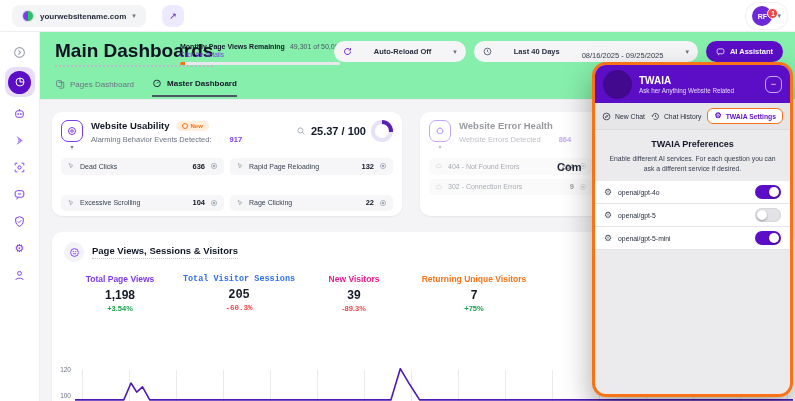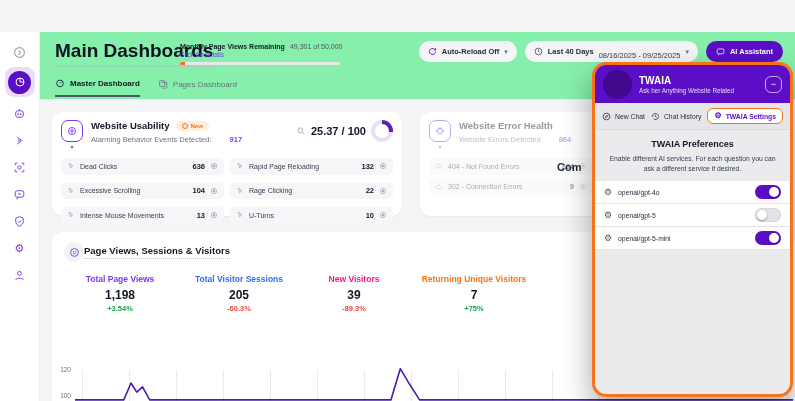--- a/index.html
+++ b/index.html
@@ -30,21 +30,21 @@
   .main-header{ position:absolute; left:40px; top:32px; right:0; height:68px; background:#86efac; border-bottom:1px solid #ececf0; z-index:1;}
   .page-title{ position:absolute; left:15px; top:8px; font-size:19px; font-weight:bold; color:#0f1222; border-bottom:2px dotted #b9bcc4; padding-bottom:3px;}
   .quota{ position:absolute; left:140px; top:11px; width:170px;}
   .quota-row{ display:flex; align-items:baseline; gap:5px; }
   .quota-label{ font-size:7px; font-weight:bold; color:#111827; }
   .quota-value{ font-size:7px; color:#4b5563; }
   .quota-link{ font-size:6.5px; color:#7c3aed; margin-top:1px; cursor:pointer;}
   .quota-bar{ margin-top:4px; width:160px; height:3px; background:#e8e8ec; border-radius:2px; overflow:hidden;}
   .quota-fill{ width:3%; height:100%; background:#f97316; }
   .controls{ position:absolute; right:12px; top:9px; display:flex; align-items:center; gap:8px;}
-  .pill{ height:21px; background:#f5f5f7; border-radius:11px; display:flex; align-items:center; gap:5px; padding:0 9px; font-size:7.5px; color:#1f2937; cursor:pointer;}
+  .pill{ height:21px; background:#f5f5f7; border-radius:11px; display:flex; align-items:center; gap:22px; padding:0 9px; font-size:7.5px; color:#1f2937; cursor:pointer;}
   .pill .bold{ font-weight:bold; }
   .pill svg{ width:9px; height:9px; }
   .dates{ color:#374151;margin-top:8px; }
   .ai-btn{ height:21px; background:#5b0ec6; border-radius:11px; color:#fff; display:flex; align-items:center; gap:5px; padding:0 10px; font-size:7.5px; font-weight:bold; cursor:pointer;}
   .ai-btn svg{ width:9px; height:9px; }
   .tabs{ position:absolute; left:15px; top:46px; display:flex; gap:18px; }
   .tab{ display:flex; align-items:center; gap:5px; font-size:8px; padding-bottom:7px; cursor:pointer; color:#6b7280;}
   .tab svg{ width:10px; height:10px; }
   .tab.active{ color:#111827; font-weight:bold; border-bottom:2px solid #4b5563;}
 
@@ -63,42 +63,42 @@
   .card-title{ font-size:9.5px; font-weight:bold; color:#111827;}
   .new-badge{ display:flex; align-items:center; gap:3px; background:#fdeedd; color:#f97316; font-size:6px; font-weight:bold; border-radius:8px; padding:2px 6px;}
   .new-badge .dot{ width:6px; height:6px; border-radius:50%; border:1.5px solid #f97316;}
   .card-sub{ font-size:7.5px; color:#6b7280; margin-top:4px;}
   .card-sub b{ color:#7c3aed;padding-left:16px; }
   .score-wrap{ display:flex; align-items:center; gap:5px; }
   .score-wrap svg{ width:10px; height:10px; color:#9ca3af;}
   .score{ font-size:11px; font-weight:bold; color:#111827;}
   .donut{ position:relative; width:22px; height:22px; border-radius:50%; background:conic-gradient(#5b21b6 0 27%, #e6e0f8 27% 100%);}
   .donut::after{ content:""; position:absolute; inset:4px; border-radius:50%; background:#fff;}
-  .metric-grid{ position:absolute; left:9px; right:9px; top:46px; display:grid; grid-template-columns:1fr 1fr; gap:8px 6px;}
+  .metric-grid{ position:absolute; left:9px; right:9px; top:46px; display:grid; grid-template-columns:1fr 1fr; gap:20px 6px;}
   .metric-col{ position:absolute; left:9px; top:46px; width:164px; display:flex; flex-direction:column; gap:4px;}
   .metric{ background:#f6f6f8; border-radius:5px; height:16.5px; display:flex; align-items:center; gap:5px; padding:0 6px; cursor:pointer;}
   .metric svg{ width:8px; height:8px; color:#9ca3af; flex:none;}
   .m-label{ font-size:7px; color:#374151; flex:1;}
   .m-value{ font-size:7.5px; font-weight:bold; color:#111827;}
   .rec{ width:8px; height:8px; flex:none; color:#ef4444;}
 
   .overlay-text{ position:absolute; left:557px; top:161px; font-size:11px; font-weight:600; color:#1f2937; z-index:5;}
 
   
   .card-stats{ left:52px; top:232px; width:743px; height:180px; }
-  .stats-head{ display:flex; align-items:center; padding:10px 0 0 12px;}
+  .stats-head{ display:flex; align-items:center; gap:8px; padding:10px 0 0 12px;}
   .stats-icon{ width:20px; height:20px; border-radius:50%; background:#f3f3f6; display:flex; align-items:center; justify-content:center; color:#7c3aed;}
   .stats-icon svg{ width:11px; height:11px;}
   .stats-title{ font-size:9.5px; font-weight:bold; color:#111827; border-bottom:1.5px dotted #c3c6cd; padding-bottom:2px;}
   .stats-row{ position:absolute; left:8px; top:42px; display:flex;}
   .stat{ text-align:center; }
   .stat-label{ font-size:8.5px; font-weight:bold;}
   .stat-value{ font-size:12px; font-weight:bold; color:#111827; margin-top:4px;}
   .stat-change{ font-size:7.5px; font-weight:bold; margin-top:2px;}
-  .w1{width:120px;} .w2{width:118px;} .w3{width:112px;} .w4{width:128px;} .w5{width:160px; margin-left:30px;}
+  .w1{width:120px;} .w2{width:118px;font-family:Liberation Mono, monospace;} .w3{width:112px;} .w4{width:128px;} .w5{width:160px; margin-left:30px;}
 
   .y-tick{ position:absolute; font-size:6.5px; color:#6b7280; width:18px; text-align:right;}
   .gridlines{ position:absolute; left:23px; right:0; top:138px; height:42px;
     background:repeating-linear-gradient(90deg, transparent 0 7px, #e9e9ee 7px 8px, transparent 8px 47px);}
   .trend-svg{ position:absolute; left:23px; top:136px; }
 
   
   .twaia{ position:absolute; left:592px; top:62px; width:201px; height:335px; background:#ebebee; border:3px solid #f97316; border-radius:14px; box-shadow:0 14px 30px rgba(0,0,0,.35); z-index:10; overflow:hidden;}
   .tw-head{ height:38px; background:#5b0ec6; display:flex; align-items:center; padding:0 8px; gap:7px;}
   .tw-avatar{ width:29px; height:29px; border-radius:50%; background:#42098f; flex:none;}
@@ -120,20 +120,37 @@
   .toggle{ position:relative; width:26px; height:14px; border-radius:8px; background:#e2e2e7; box-shadow:inset 0 0 0 1px #d6d6dc; cursor:pointer;}
   .toggle::after{ content:""; position:absolute; top:2px; left:2px; width:10px; height:10px; border-radius:50%; background:#fff; box-shadow:0 1px 2px rgba(0,0,0,.35);}
   .toggle.on{ background:#5b0ec6; box-shadow:none;}
   .toggle.on::after{ left:auto; right:2px;}
 </style>
 </head>
 <body>
 
 <div class="screen">
 
+  <div class="topbar">
+    <div class="site-pill">
+      <span class="favicon"></span>
+      <span class="site-name">yourwebsitename.com</span>
+      <span class="chev">▾</span>
+    </div>
+    <div class="ext-btn">
+      <span>↗</span>
+    </div>
+    <div class="user-chip">
+      <span class="avatar">
+        <span>RF</span>
+        <span class="n-badge">1</span>
+      </span>
+      <span class="chev">▾</span>
+    </div>
+  </div>
 
   <div class="sidebar">
     <div class="side-item gray" title="">
       <svg viewBox="0 0 24 24" fill="none" stroke="currentColor" stroke-width="2">
           <circle cx="12" cy="12" r="9"></circle>
           <path d="M10 8l4 4-4 4"></path>
         </svg>
     </div>
     <div class="side-active">
       <span class="orb">
@@ -226,33 +243,33 @@
       <div class="ai-btn">
         <svg viewBox="0 0 24 24" fill="none" stroke="#fff" stroke-width="2">
             <rect x="3" y="5" width="18" height="13" rx="4"></rect>
             <path d="M8 18l-2 4"></path>
           </svg>
         <span>AI Assistant</span>
       </div>
     </div>
 
     <div class="tabs">
+      <div class="tab">
+        <svg viewBox="0 0 24 24" fill="none" stroke="currentColor" stroke-width="2">
+            <rect x="4" y="4" width="12" height="14" rx="2"></rect>
+            <path d="M9 8h12v12a2 2 0 0 1-2 2h-8"></path>
+          </svg>
+        <span>Pages Dashboard</span>
+      </div>
       <div class="tab active">
         <svg viewBox="0 0 24 24" fill="none" stroke="currentColor" stroke-width="2">
             <circle cx="12" cy="13" r="8"></circle>
             <path d="M12 13l4-4"></path>
           </svg>
         <span>Master Dashboard</span>
-      </div>
-      <div class="tab">
-        <svg viewBox="0 0 24 24" fill="none" stroke="currentColor" stroke-width="2">
-            <rect x="4" y="4" width="12" height="14" rx="2"></rect>
-            <path d="M9 8h12v12a2 2 0 0 1-2 2h-8"></path>
-          </svg>
-        <span>Pages Dashboard</span>
       </div>
     </div>
   </div>
 
   <div class="card card-usability">
     <div class="card-head">
       <div class="icon-col">
         <span class="card-icon">
           <svg viewBox="0 0 24 24" fill="none" stroke="currentColor" stroke-width="2">
               <circle cx="12" cy="12" r="7"></circle>

